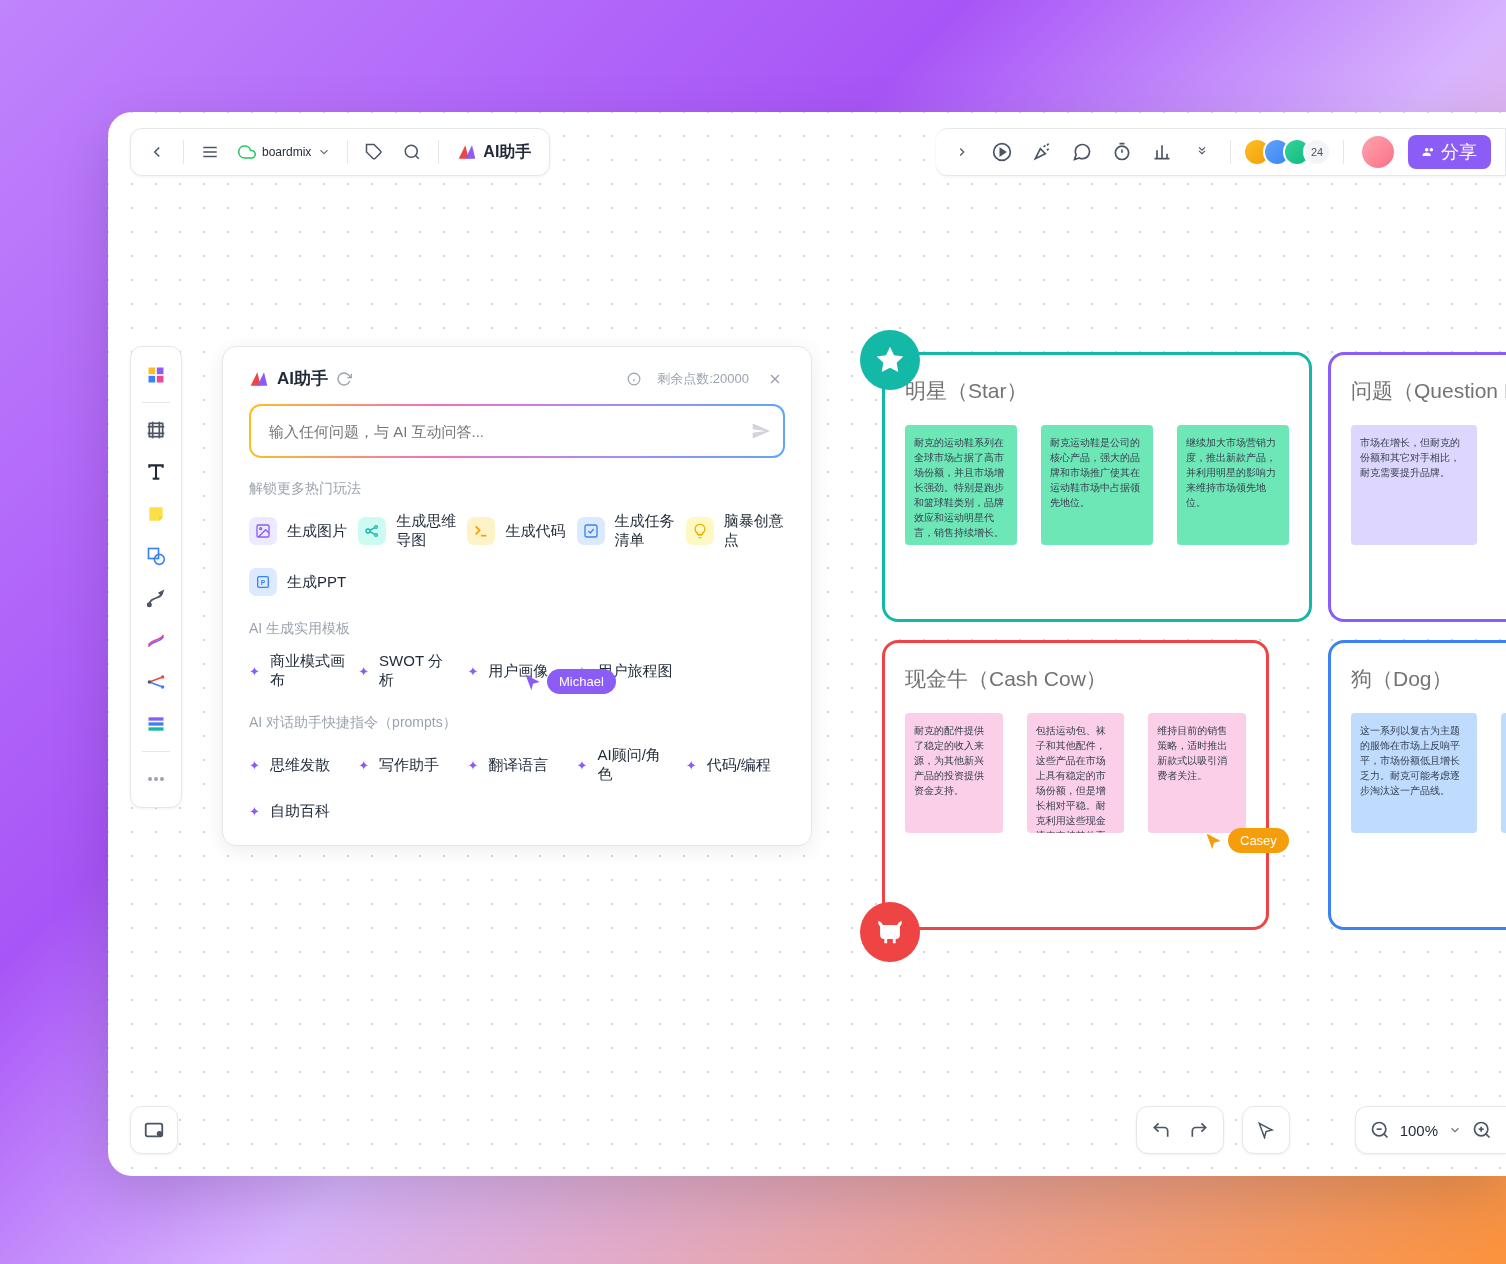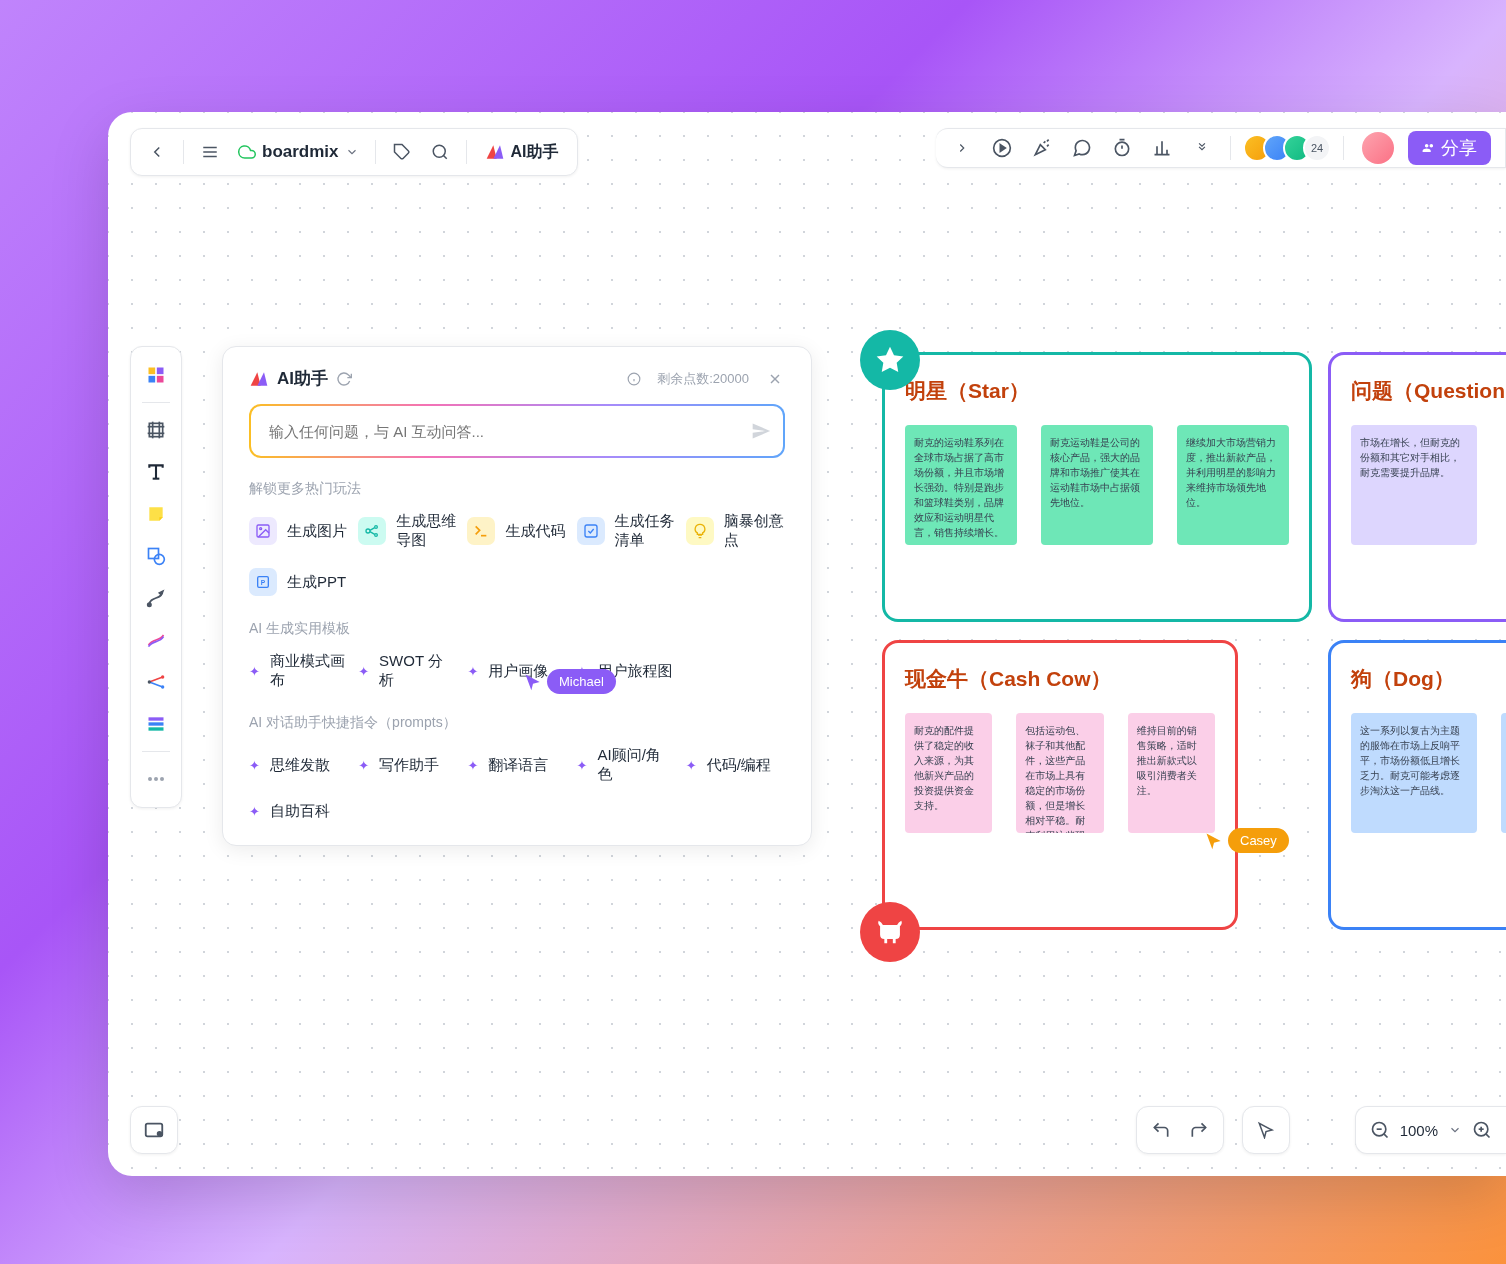--- a/index.html
+++ b/index.html
@@ -2,26 +2,26 @@
 <html><head>
 <meta charset="utf-8">
 <style>
 *{box-sizing:border-box;margin:0;padding:0;font-family:-apple-system,BlinkMacSystemFont,"Segoe UI",sans-serif}
 body{width:1506px;height:1264px;background:linear-gradient(135deg,#c084fc 0%,#a855f7 35%,#d8b4fe 55%,#fb923c 100%);position:relative;overflow:hidden}
 .app-window{position:absolute;left:108px;top:112px;right:0;bottom:88px;background:#fff;border-radius:24px 0 0 24px;box-shadow:0 20px 60px rgba(0,0,0,.15);overflow:hidden}
 .dot-bg{position:absolute;inset:0;background-image:radial-gradient(circle,#d1d5db 1.5px,transparent 1.5px);background-size:24px 24px;background-position:12px 12px}
 
 
 .topbar-left{position:absolute;left:22px;top:16px;height:48px;background:#fff;border:1px solid #e5e7eb;border-radius:12px;display:flex;align-items:center;padding:0 10px;gap:6px;box-shadow:0 1px 3px rgba(0,0,0,.06)}
-.topbar-right{position:absolute;right:0;top:16px;height:40px;background:#fff;border:1px solid #e5e7eb;border-left:none;border-radius:12px 0 0 12px;display:flex;align-items:center;padding:0 14px 0 10px;gap:8px;box-shadow:0 1px 3px rgba(0,0,0,.06)}
+.topbar-right{position:absolute;right:0;top:16px;height:48px;background:#fff;border:1px solid #e5e7eb;border-left:none;border-radius:12px 0 0 12px;display:flex;align-items:center;padding:0 14px 0 10px;gap:8px;box-shadow:0 1px 3px rgba(0,0,0,.06)}
 .tb-btn{width:32px;height:32px;display:flex;align-items:center;justify-content:center;border-radius:8px;cursor:pointer;color:#4b5563}
 .tb-sep{width:1px;height:24px;background:#e5e7eb;margin:0 4px}
 .brand{display:flex;align-items:center;gap:6px;padding:0 6px;cursor:pointer}
 .brand-cloud{width:18px;height:18px;color:#22c55e}
-.brand-name{font-size:17px;font-weight:700;color:#1f2937}
+.brand-name{font-size:12px;font-weight:400;color:#1f2937}
 .ai-badge{display:flex;align-items:center;gap:6px;padding:0 8px;cursor:pointer}
 .ai-logo{width:20px;height:20px}
 .ai-text{font-size:16px;font-weight:600;color:#1f2937}
 .avatar-stack{display:flex;align-items:center}
 .avatar{width:28px;height:28px;border-radius:50%;border:2px solid #fff;margin-left:-8px}
 .avatar:first-child{margin-left:0}
 .av1{background:linear-gradient(135deg,#fbbf24,#f59e0b)}
 .av2{background:linear-gradient(135deg,#60a5fa,#3b82f6)}
 .av3{background:linear-gradient(135deg,#34d399,#10b981)}
 .av-count{width:28px;height:28px;border-radius:50%;border:2px solid #fff;margin-left:-8px;background:#f3f4f6;display:flex;align-items:center;justify-content:center;font-size:11px;color:#4b5563}
@@ -70,23 +70,23 @@
 .cur-michael .cursor-label{background:#8b5cf6}
 .cur-michael .cursor-arrow{color:#8b5cf6}
 .cur-casey{position:absolute;left:1096px;top:716px}
 .cur-casey .cursor-label{background:#f59e0b}
 .cur-casey .cursor-arrow{color:#f59e0b}
 
 
 .quadrant{position:absolute;border:3px solid;border-radius:16px;background:#fff;padding:22px 20px}
 .q-star{left:774px;top:240px;width:430px;height:270px;border-color:#14b8a6}
 .q-question{left:1220px;top:240px;width:430px;height:270px;border-color:#8b5cf6}
-.q-cash{left:774px;top:528px;width:356px;height:290px;border-color:#ef4444}
+.q-cash{left:774px;top:528px;width:387px;height:290px;border-color:#ef4444}
 .q-dog{left:1220px;top:528px;width:430px;height:290px;border-color:#3b82f6}
-.q-title{font-size:21px;font-weight:700;color:#c2410c;margin-bottom:20px}
+.q-title{font-size:21px;font-weight:400;color:#737373;margin-bottom:20px}
 .notes-row{display:flex;gap:24px}
 .note{width:126px;height:120px;border-radius:4px;padding:10px 9px;font-size:10px;line-height:1.5;color:#374151;overflow:hidden}
 .note-green{background:#6ee7b7}
 .note-pink{background:#fbcfe8}
 .note-lilac{background:#ddd6fe}
 .note-blue{background:#bfdbfe}
 .q-badge{position:absolute;width:60px;height:60px;border-radius:50%;display:flex;align-items:center;justify-content:center;color:#fff}
 .badge-star{left:752px;top:218px;background:#14b8a6}
 .badge-cow{left:752px;top:790px;background:#ef4444}
 

